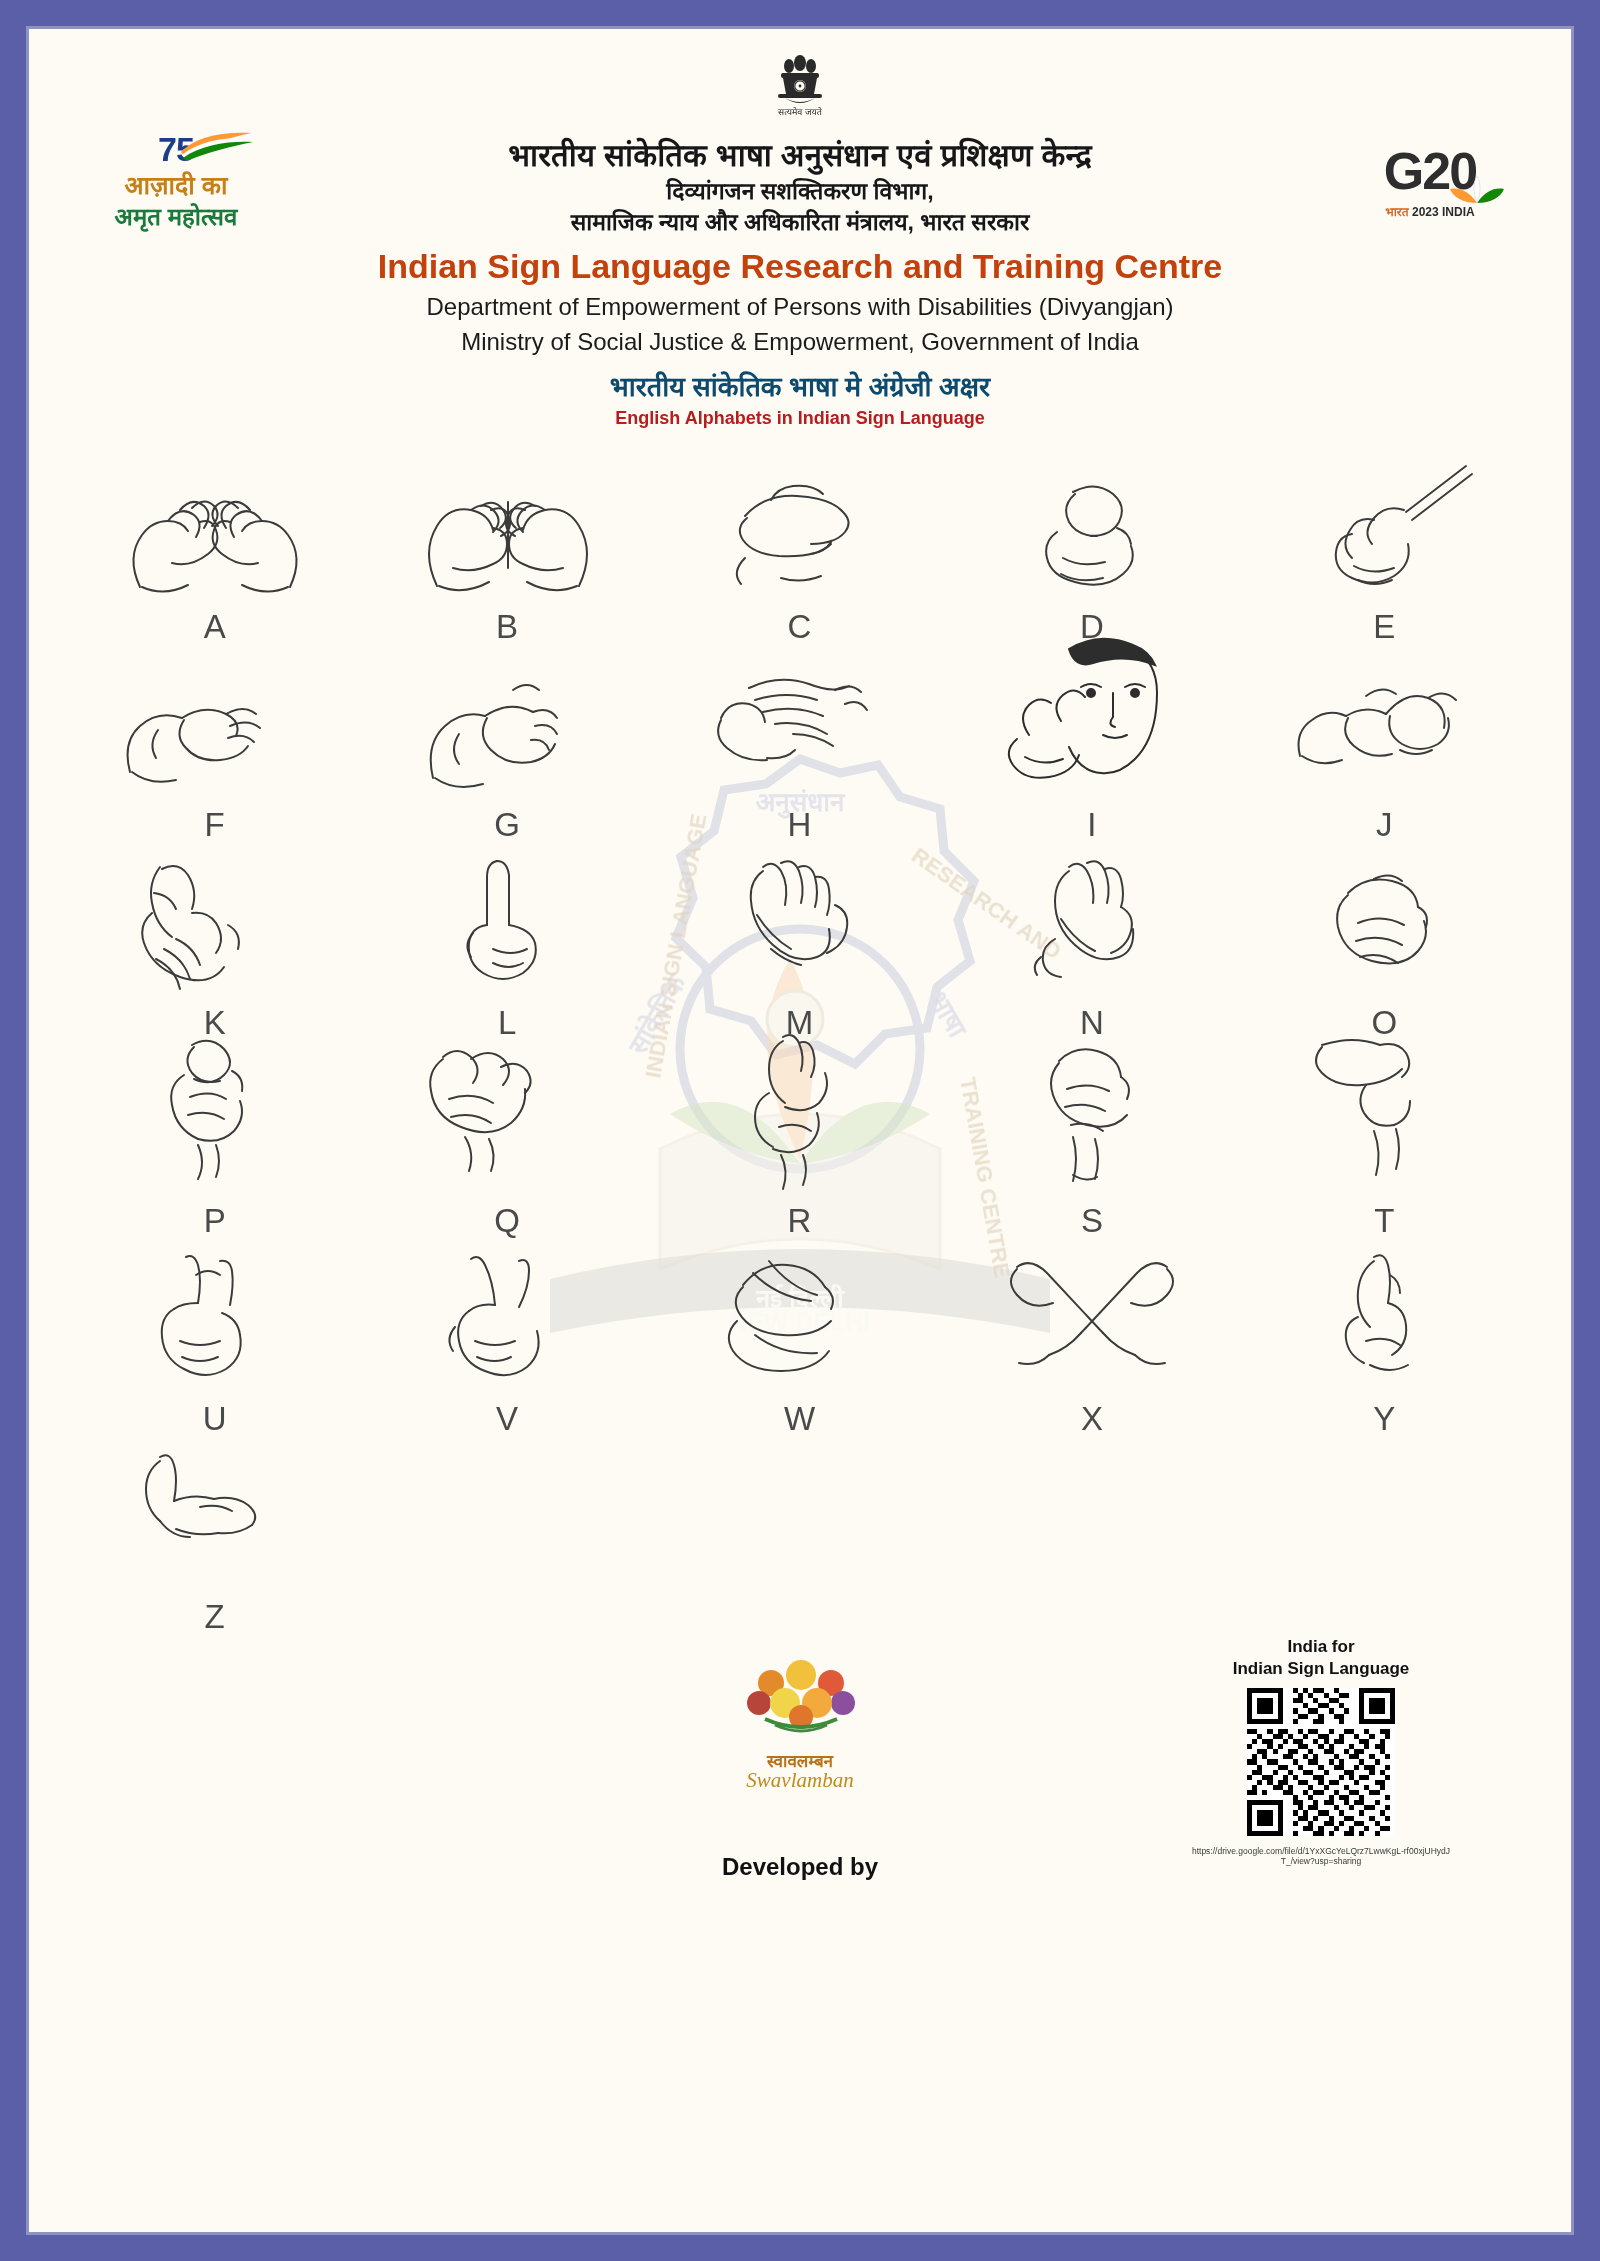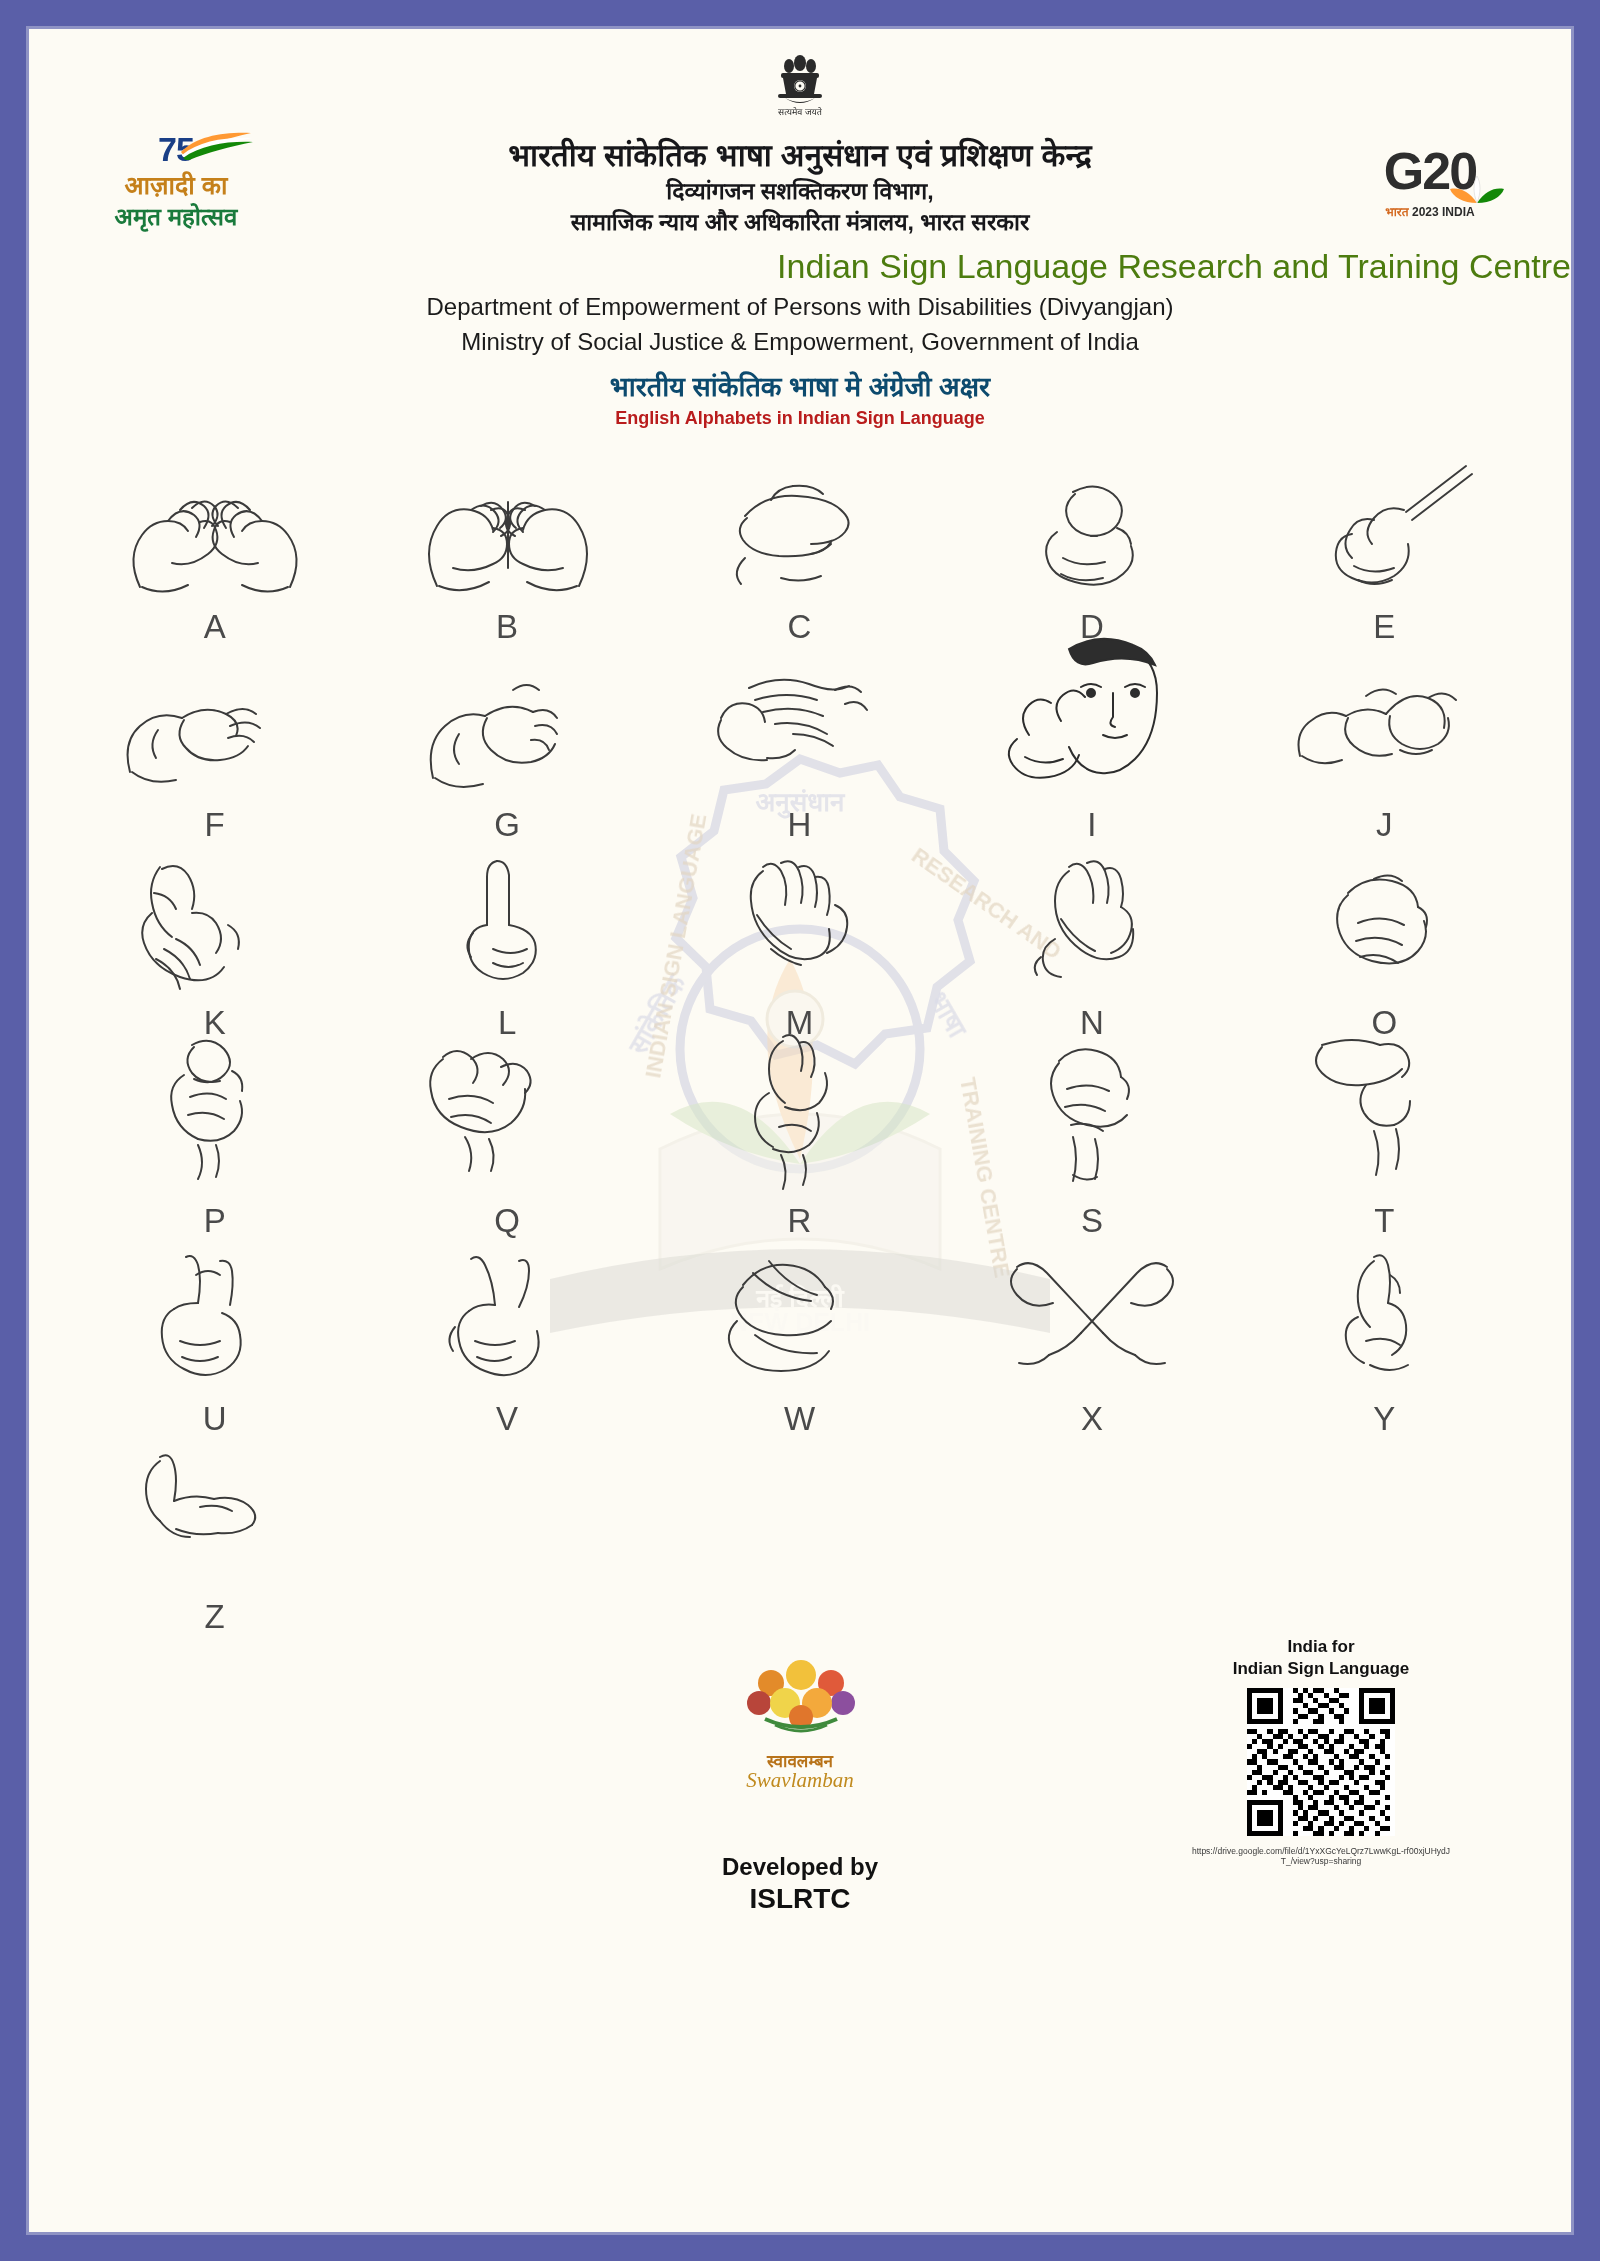--- a/index.html
+++ b/index.html
@@ -52,25 +52,24 @@
     line-height: 1.35;
   }
   .hi-line3 {
     font-size: 23px;
     font-weight: bold;
     color: #17171a;
     line-height: 1.35;
   }
   .en-title {
     font-size: 34px;
-    font-weight: normal;
-    color: #4d7c0f;
+    font-weight: bold;
+    color: #c2410c;
     margin-top: 8px;
     line-height: 1.2;
-    text-align: right;
   }
   .en-sub1, .en-sub2 {
     font-size: 24px;
     color: #1b1b1b;
     line-height: 1.3;
     margin-top: 4px;
   }
   .hi-sub {
     font-size: 27px;
     font-weight: bold;
@@ -979,18 +978,17 @@
               <rect x="19" y="28" width="2" height="1"></rect>
           <rect x="22" y="28" width="1" height="1"></rect>
               <rect x="25" y="28" width="1" height="1"></rect>
         </g>
       </svg>
       <div class="qr-url">https://drive.google.com/file/d/1YxXGcYeLQrz7LwwKgL-rf00xjUHydJT_/view?usp=sharing</div>
     </div>
 
     <div class="devblock">
       <div class="dev-by">Developed by</div>
-      <div class="dev-org">ISLRTC</div>
     </div>
   </div>
 
 </div>
 </div>
 
 </body></html>

